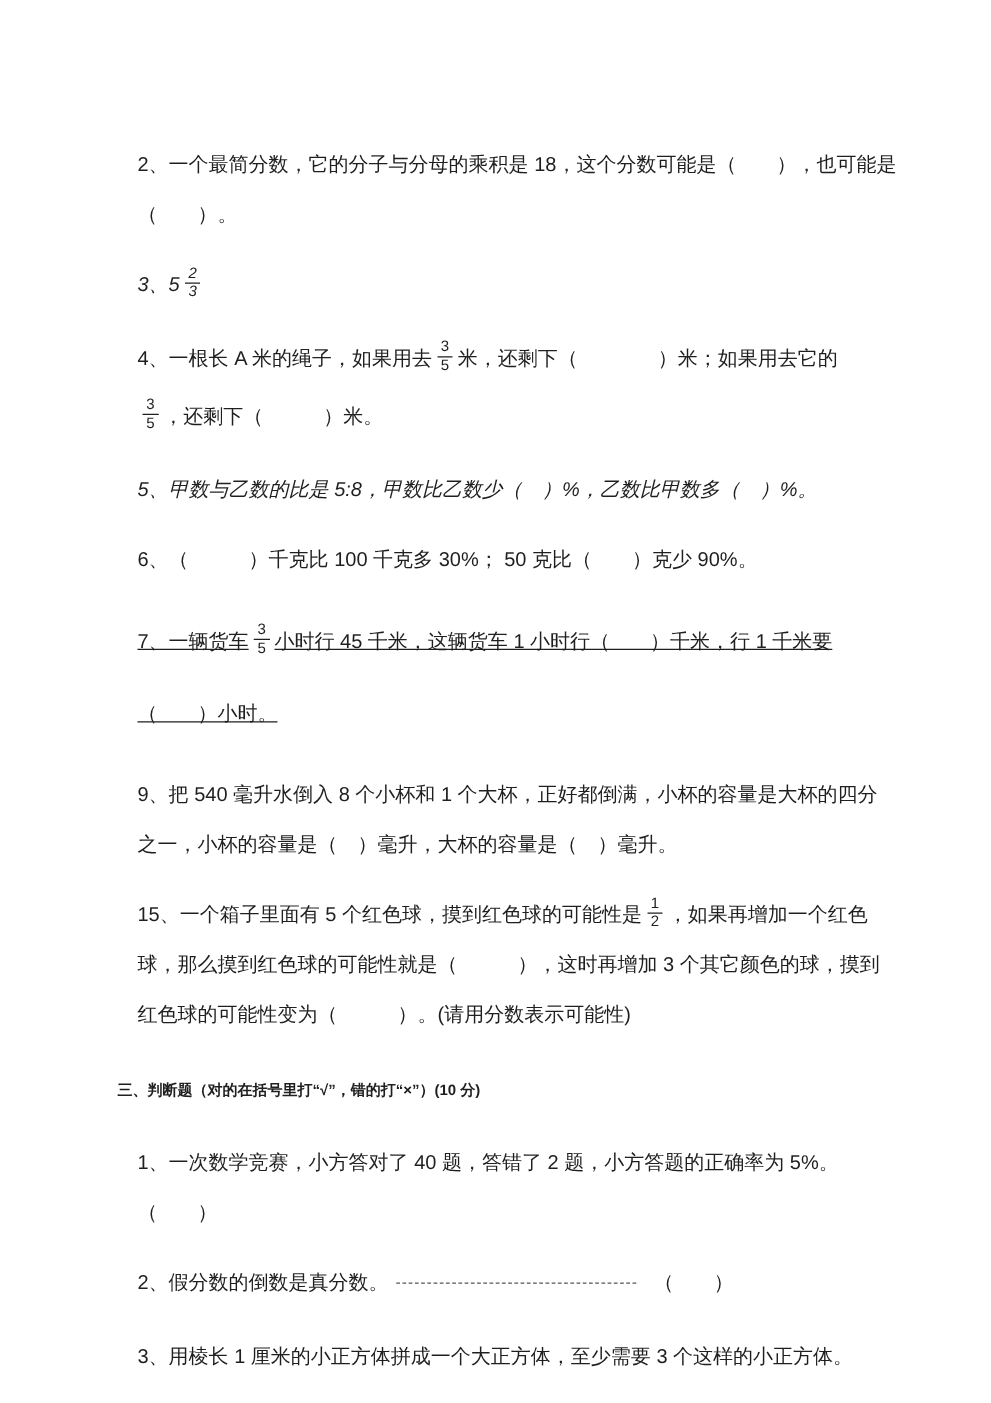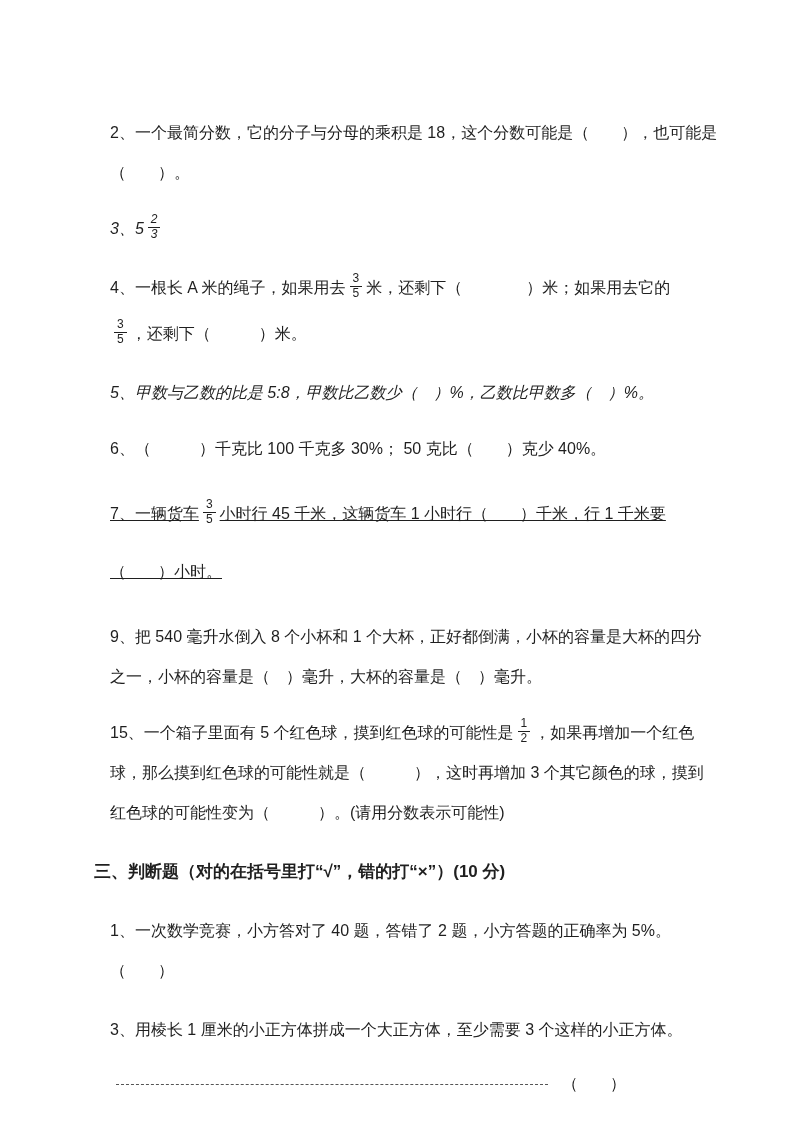--- a/index.html
+++ b/index.html
@@ -39,21 +39,21 @@
     line-height: 1.15;
     margin: 0 4px;
     transform: translateY(-2px);
   }
   .frac .num { padding: 0 3px; border-bottom: 1px solid #1f1f1f; }
   .frac .den { padding: 0 3px; }
   
   .sec-head {
     margin: 14px 0 0 0;
     font-weight: bold;
-    font-size: 17px;
+    font-size: 12px;
     line-height: 46px;
   }
   
   .dash-line {
     display: inline-block;
     height: 0;
     border-top: 1.6px dashed #555;
     vertical-align: 0.28em;
     margin: 0 14px 0 6px;
   }
@@ -85,21 +85,21 @@
           <span class="num">3</span>
           <span class="den">5</span>
         </span><span>，还剩下（　　　）米。</span></span>
   </p>
 
   <p class="q mt4">
     <span>5、甲数与乙数的比是 5:8，甲数比乙数少（　）%，乙数比甲数多（　）%。</span>
   </p>
 
   <p class="q mt10">
-    <span>6、（　　　）千克比 100 千克多 30%；  50 克比（　　）克少 40%。</span>
+    <span>6、（　　　）千克比 100 千克多 30%；  50 克比（　　）克少 90%。</span>
   </p>
 
   <p class="q">
     <span class="line58"><span>7、一辆货车</span><span class="frac">
           <span class="num">3</span>
           <span class="den">5</span>
         </span><span>小时行 45 千米，这辆货车 1 小时行（　　）千米，行 1 千米要</span></span>
     <span class="line58"><span>（　　）小时。</span></span>
   </p>
 
@@ -114,19 +114,22 @@
         <span class="den">2</span>
       </span><span>，如果再增加一个红色球，那么摸到红色球的可能性就是（　　　），这时再增加 3 个其它颜色的球，摸到红色球的可能性变为（　　　）。(请用分数表示可能性)</span>
   </p>
 
   <p class="sec-head">三、判断题（对的在括号里打“√”，错的打“×”）(10 分)</p>
 
   <p class="q mt8">
     <span>1、一次数学竞赛，小方答对了 40 题，答错了 2 题，小方答题的正确率为 5%。（　　）</span>
   </p>
 
+  <p class="q">
+    <span>2、假分数的倒数是真分数。</span><span class="dash-line dash-w190"></span><span>（　　）</span>
+  </p>
 
   <p class="q">
     <span class="line46"><span>3、用棱长 1 厘米的小正方体拼成一个大正方体，至少需要 3 个这样的小正方体。</span></span>
     <span class="line46 mt8"><span class="dash-line dash-w430"></span><span>（　　）</span></span>
   </p>
 
 </div>
 
 </body></html>

